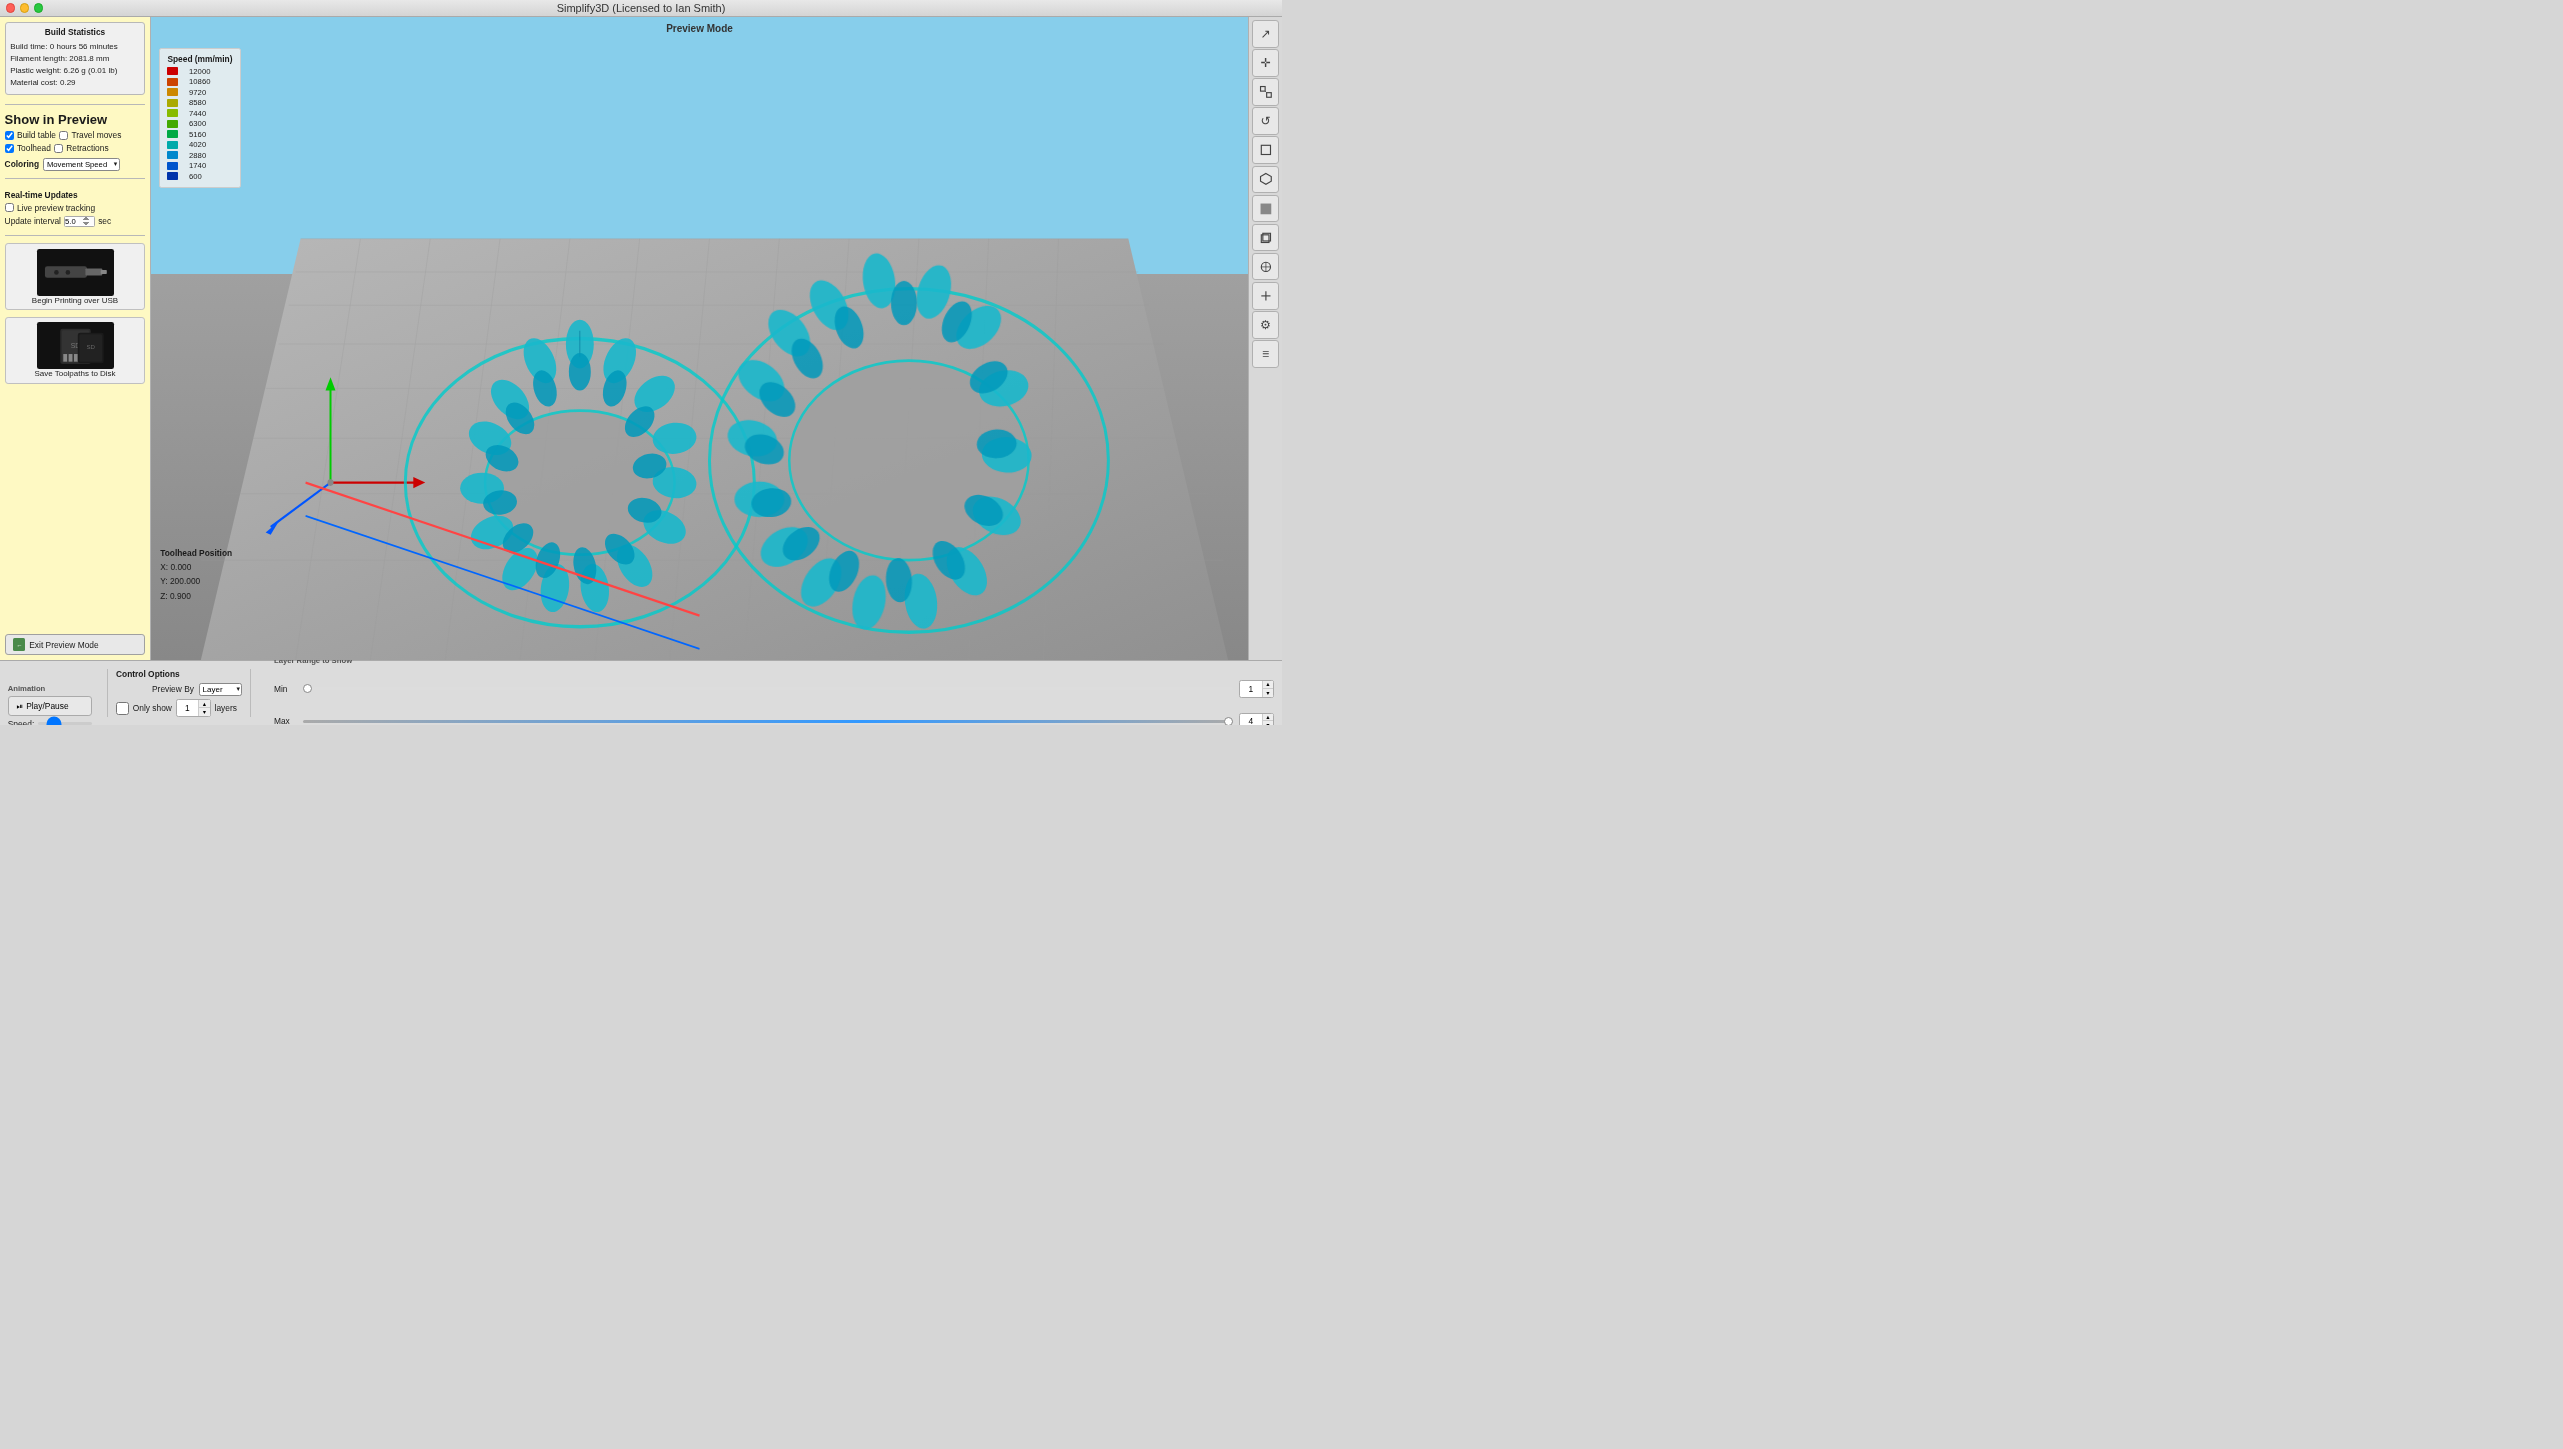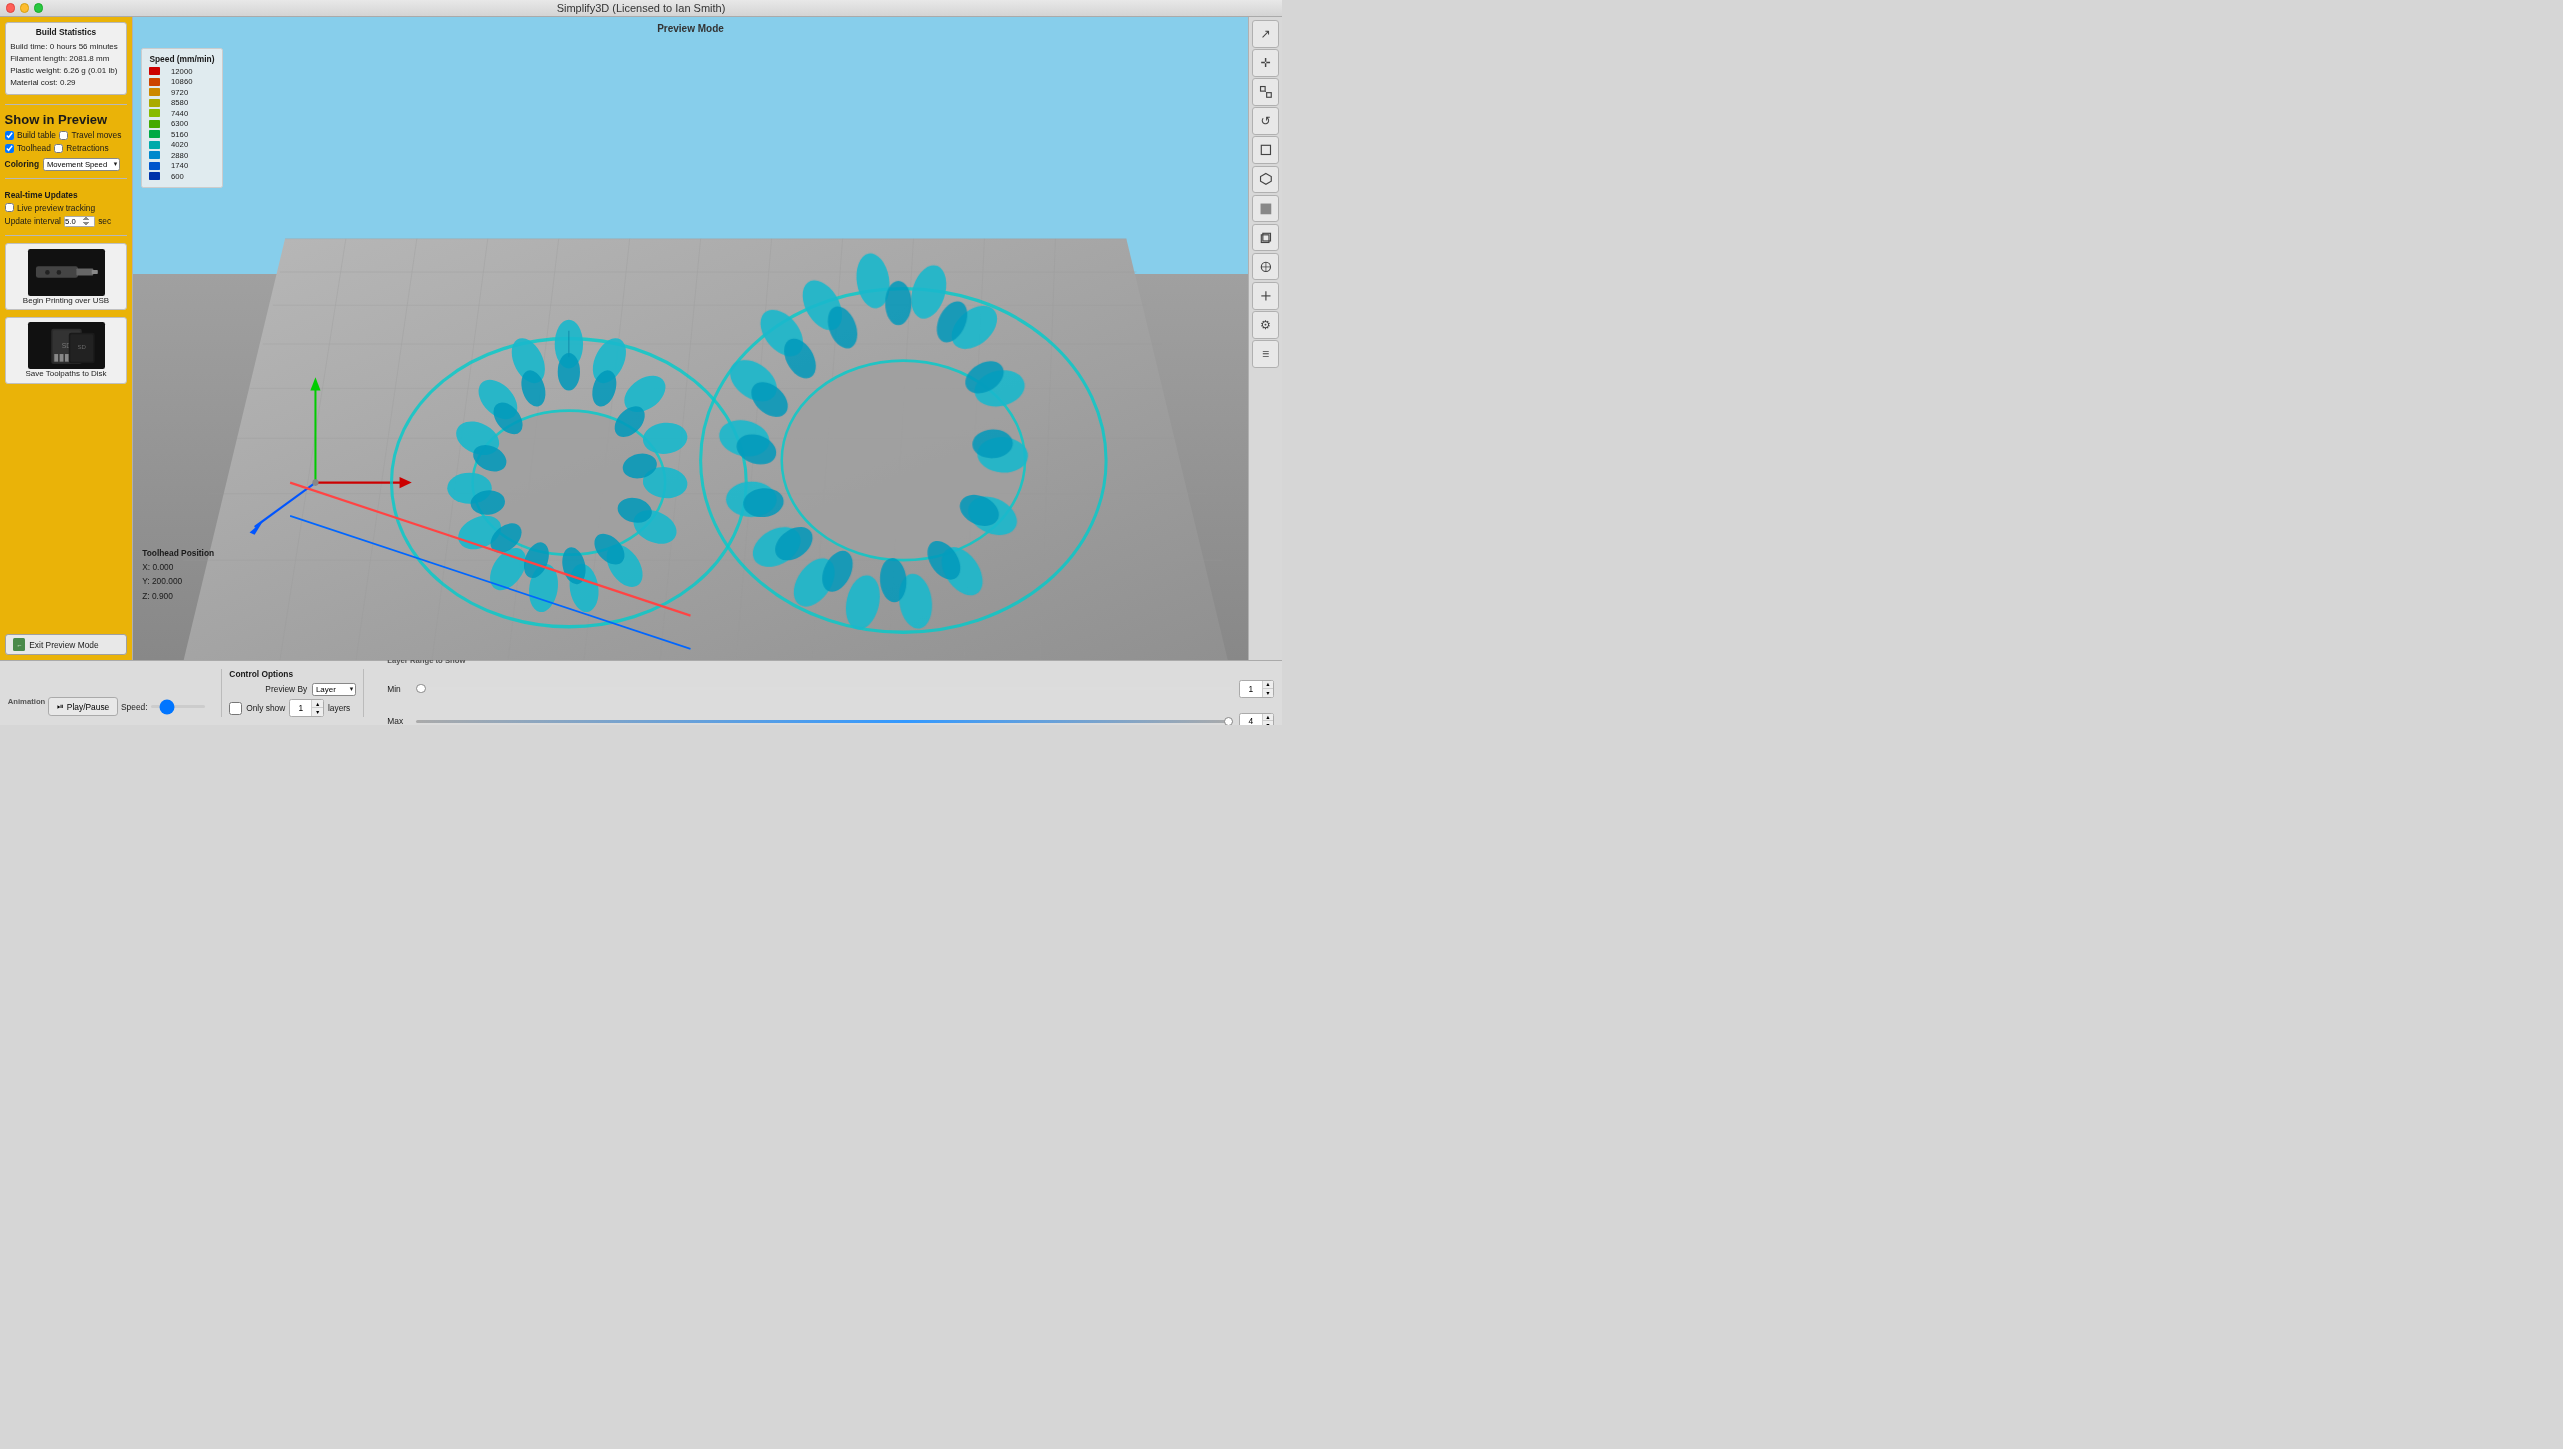--- a/index.html
+++ b/index.html
@@ -47,22 +47,22 @@
       height: calc(725px - 17px);
       flex-direction: column;
     }
     .main-row {
       display: flex;
       flex: 1;
       overflow: hidden;
     }
     
     .left-panel {
-      width: 133px;
-      background: #eab308;
+      width: 151px;
+      background: #fef9c3;
       border-right: 0.8px solid #b0b0b0;
       display: flex;
       flex-direction: column;
       flex-shrink: 0;
     }
     .build-stats {
       background: #f0f0f0;
       border: 0.8px solid #b8b8b8;
       margin: 4.6px;
       padding: 4.6px;
@@ -229,21 +229,21 @@
       height: 65px;
       background: #dcdcdc;
       border-top: 0.8px solid #aaa;
       display: flex;
       align-items: center;
       padding: 0 7.7px;
       gap: 15.3px;
     }
     .ctrl-section {
       display: flex;
-      flex-direction: row;
+      flex-direction: column;
       gap: 3.1px;
       margin-top: 27px;
     }
     .ctrl-section h4 {
       font-size: 7.7px;
       color: #555;
       font-weight: 600;
     }
     .play-pause-btn {
       background: #e8e8e8;

